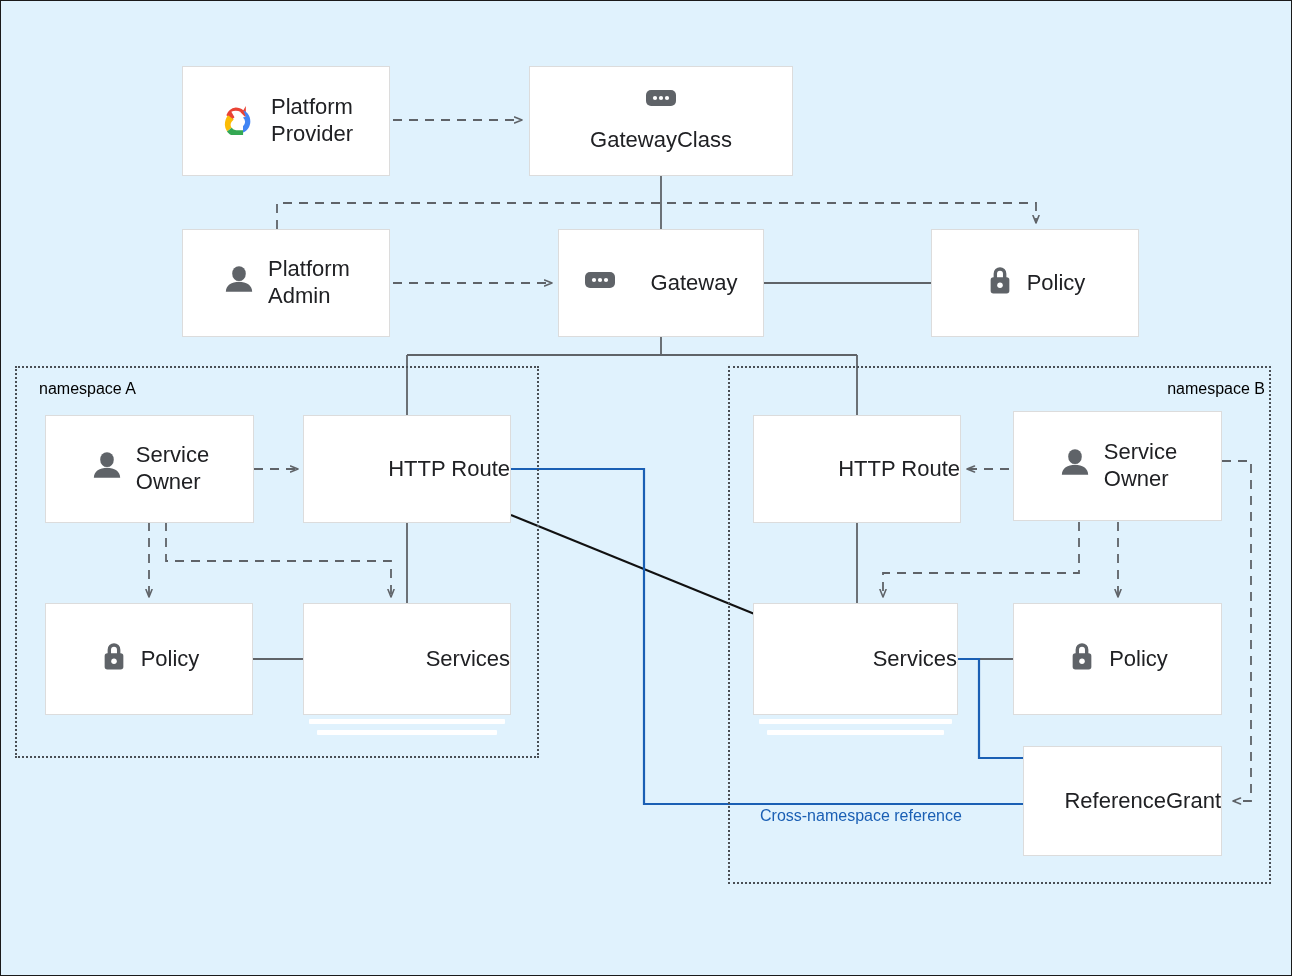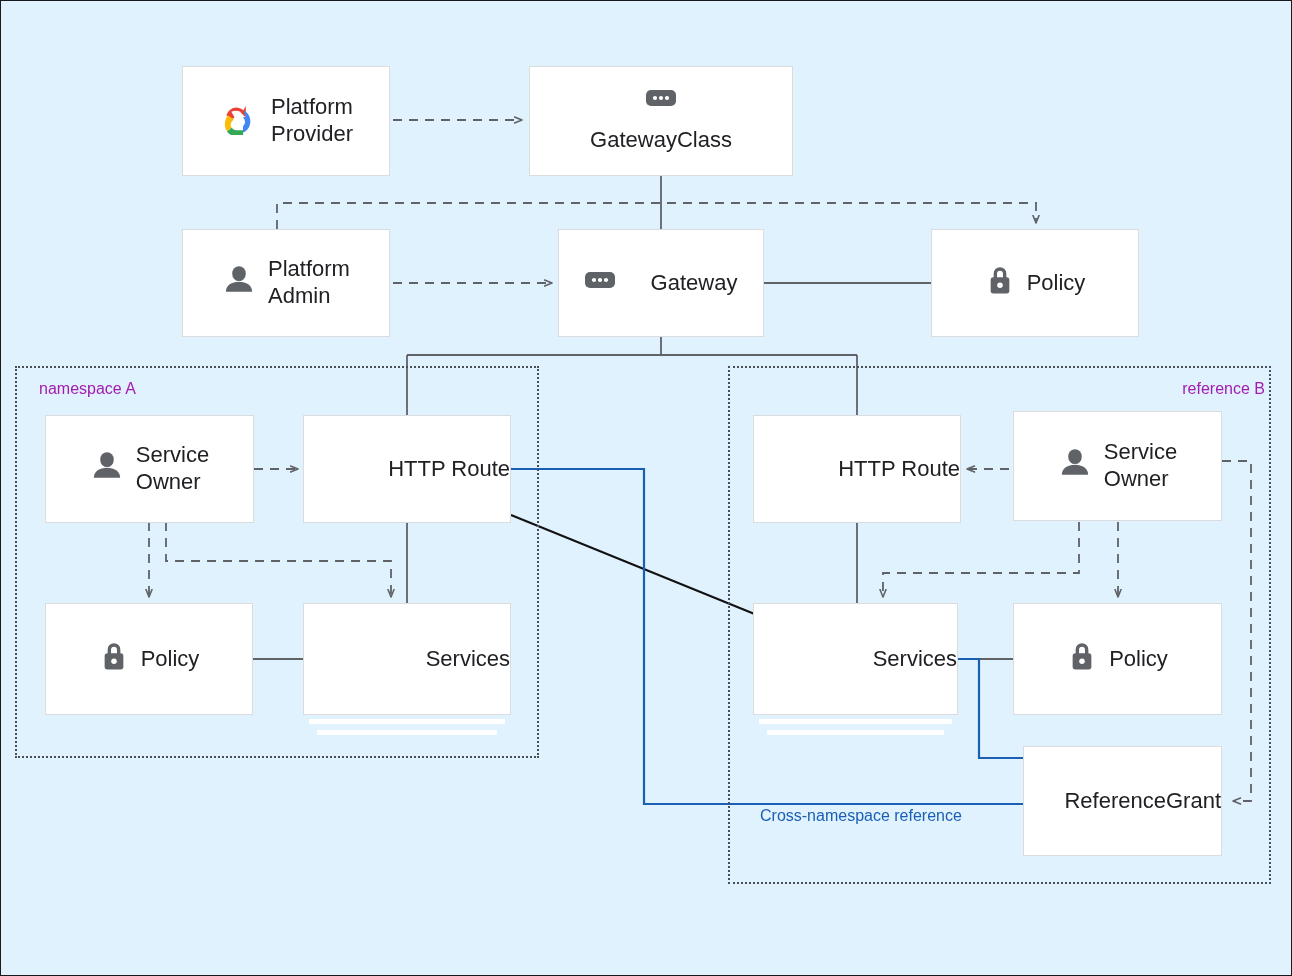--- a/index.html
+++ b/index.html
@@ -37,21 +37,21 @@
     color: #202124;
     font-size: 22px;
     line-height: 1.22;
     z-index: 3;
   }
   .node .label { white-space: pre-line; }
   .node.center-only { justify-content: flex-end; }
   .ns-label {
     position: absolute;
     font-size: 16px;
-    color: #a21caf;
+    color: #000000;
     z-index: 3;
     white-space: nowrap;
   }
   .ns-box {
     position: absolute;
     border: 2px dotted #4a4f55;
     box-sizing: border-box;
     z-index: 1;
   }
   .stack-bar {
@@ -127,21 +127,21 @@
     <g stroke="#1a5fb4" fill="none" stroke-width="2.2">
       <path d="M510,468 L643,468 L643,803 L1022,803"></path>
       <path d="M957,658 L978,658 L978,757 L1022,757"></path>
     </g>
   </svg>
 
   <div class="ns-box" style="left:14px; top:365px; width:524px; height:392px;"></div>
   <div class="ns-label" style="left:38px; top:379px;">namespace A</div>
 
   <div class="ns-box" style="left:727px; top:365px; width:543px; height:518px;"></div>
-  <div class="ns-label" style="right:26px; top:379px;">reference B</div>
+  <div class="ns-label" style="right:26px; top:379px;">namespace B</div>
 
   <div class="node" style="left:181px; top:65px; width:208px; height:110px;">
     <span class="icon">
       <svg width="40" height="34" viewBox="0 0 48 40">
         <path d="M30.2 14.4h-1.1l-5.4-5.4.3-.2a12 12 0 0 0-5.9-1.6 12.4 12.4 0 0 0-5.3 1.2L16.6 15l-2.9 2.9-6.9-5.1A13.9 13.9 0 0 1 18.1 3.5c3.4 0 6.6 1.2 9.1 3.2l3-5.1z" fill="#ea4335" transform="translate(2,4) scale(1.0)"></path>
         <path d="M8.8 12.8l6.9 5.1-2.5 2.5a6.5 6.5 0 0 0 0 7.4l-5.6 4A13.9 13.9 0 0 1 5 24c0-4.3 1.5-8.3 3.8-11.2z" fill="#fbbc05" transform="translate(2,4)"></path>
         <path d="M13.2 27.8a6.5 6.5 0 0 0 5.3 2.8h8.4v7.1h-8.4c-4.5 0-8.5-2.2-11-5.6l5.7-4.3z" fill="#34a853" transform="translate(2,4)"></path>
         <path d="M30.2 14.4l-3-7.7a14.4 14.4 0 0 1 5.4 4.3c2 2.6 3 5.8 3 9.1 0 5.6-3.2 10.5-8 12.9l-.8.4v-7.6a6.6 6.6 0 0 0 2.5-5.2 6.6 6.6 0 0 0-2.6-5.2l3.5-1z" fill="#4285f4" transform="translate(2,4)"></path>
       </svg>
     </span>

